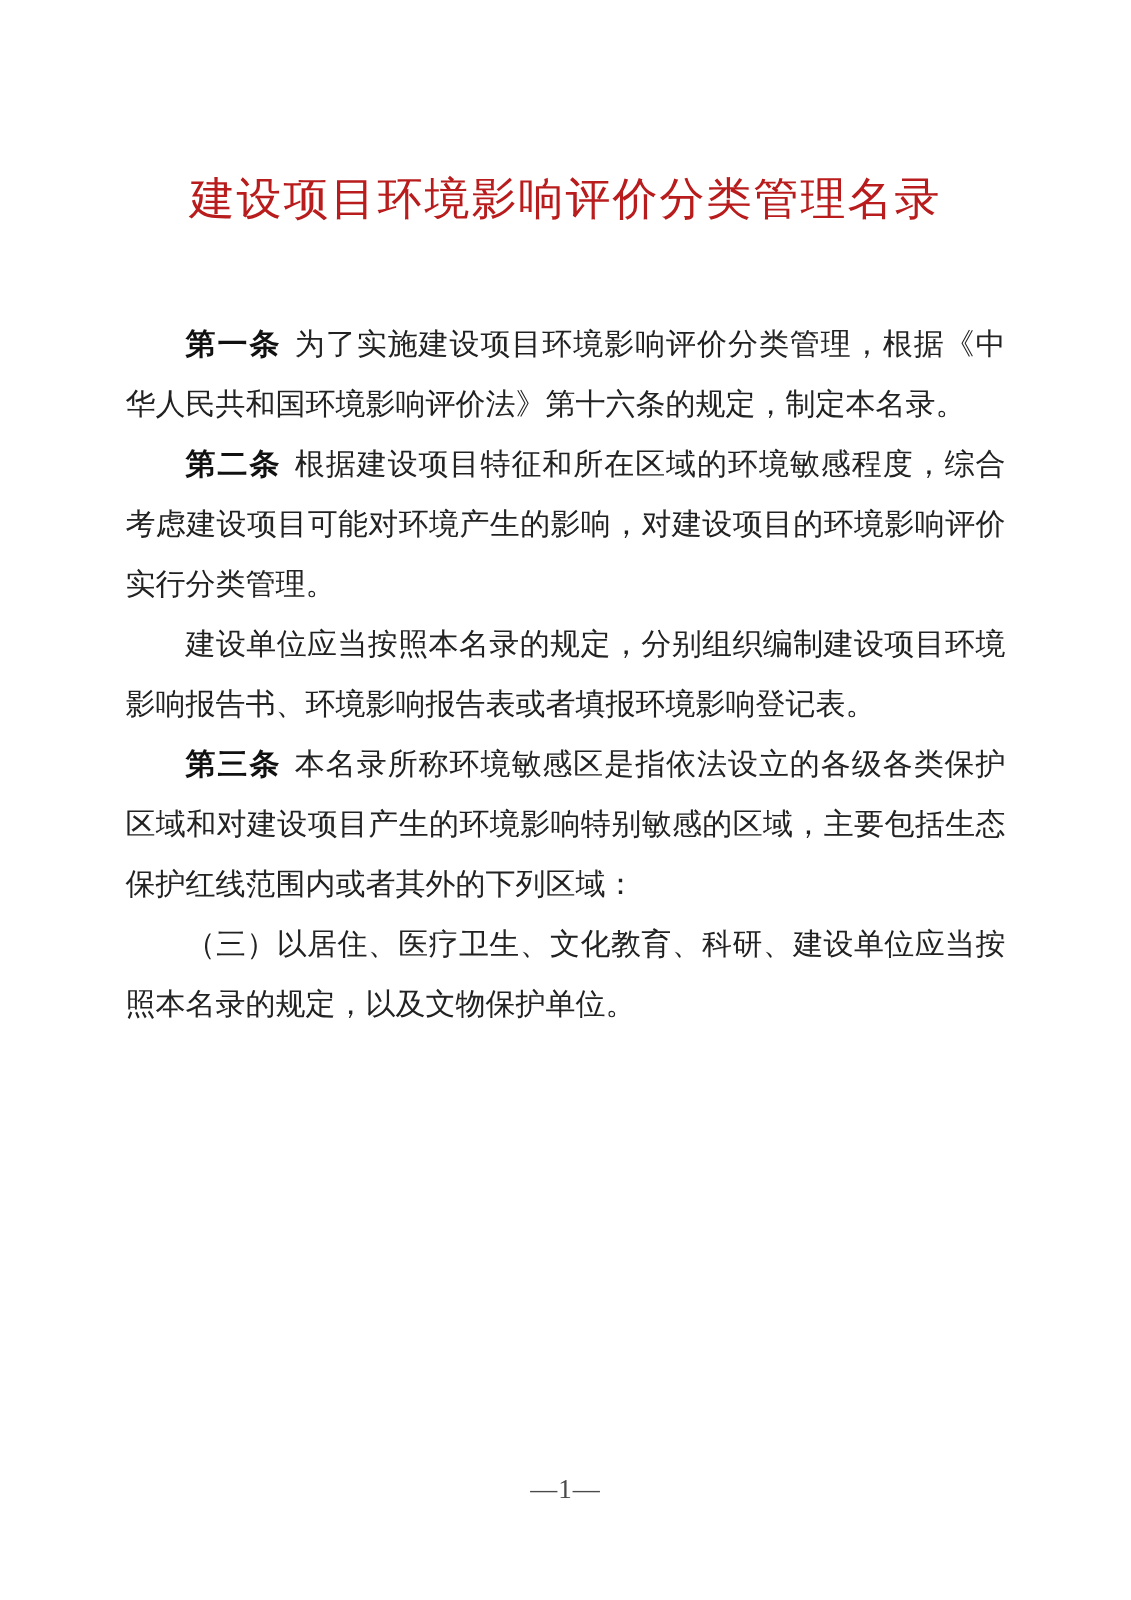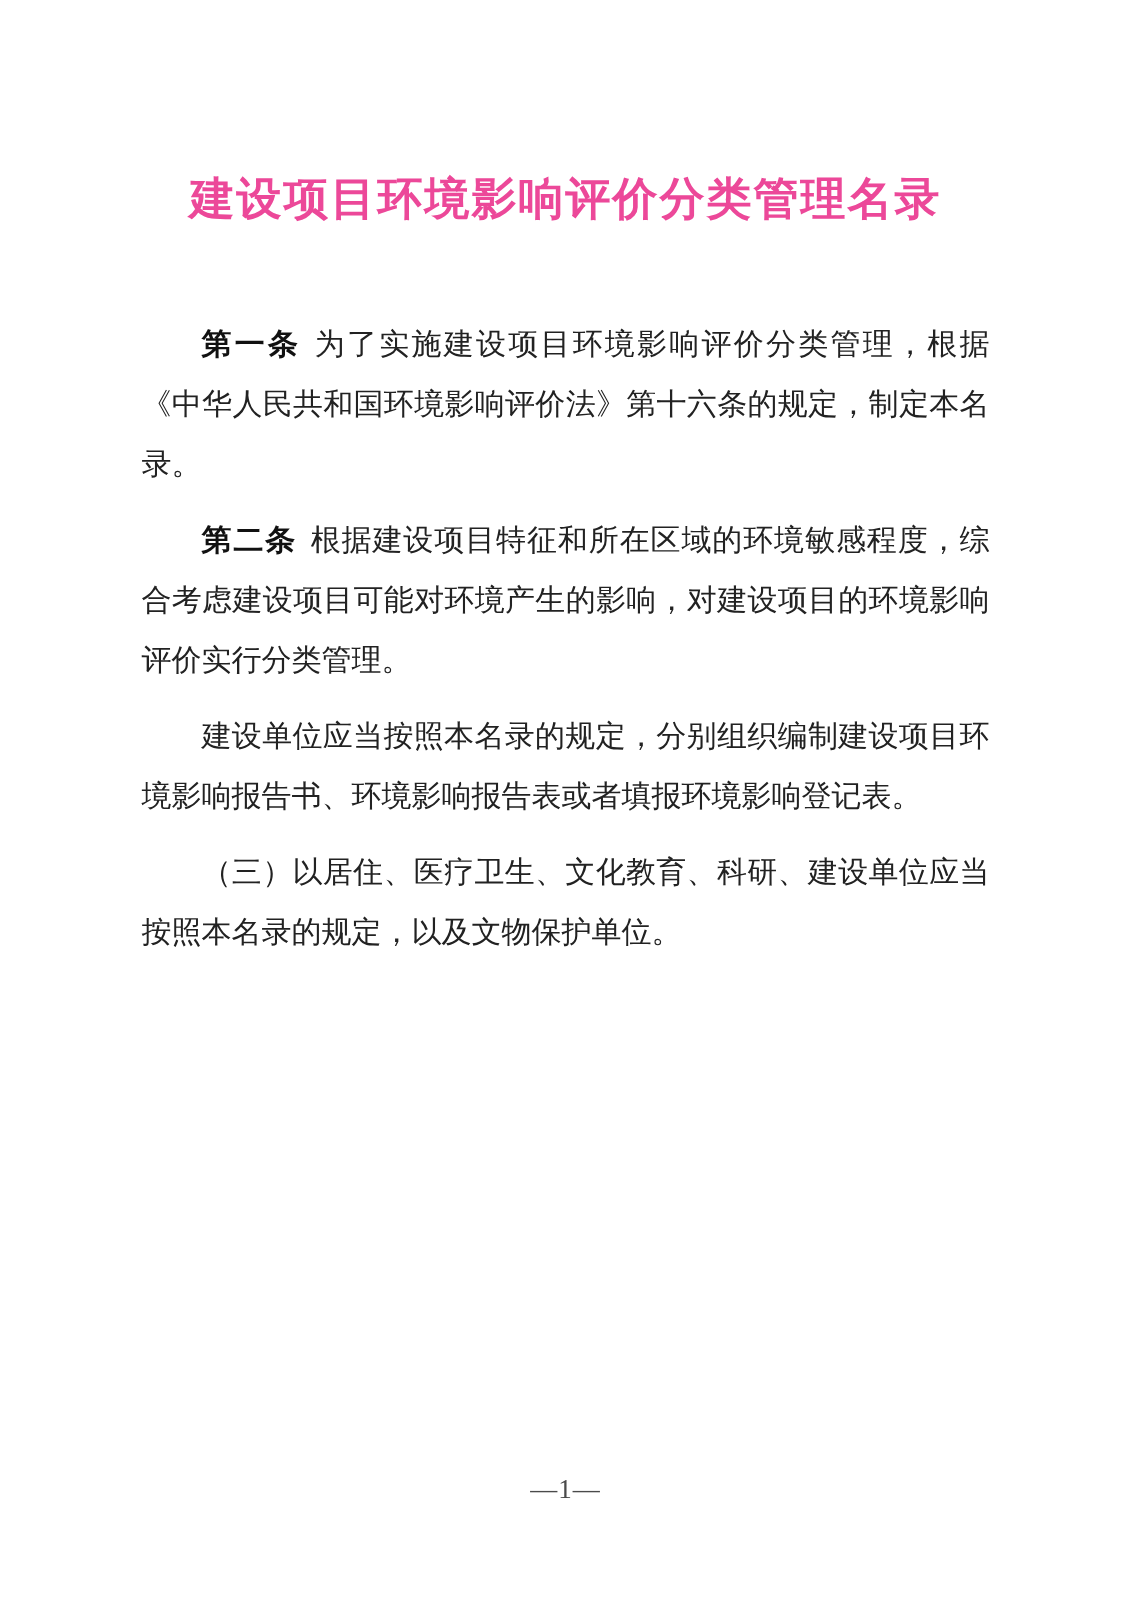--- a/index.html
+++ b/index.html
@@ -16,37 +16,37 @@
     color: #1b1b1b;
     font-family: "Liberation Serif", serif;
     overflow: hidden;
     box-sizing: border-box;
   }
   .doc-title {
     margin: 0;
     padding-top: 172px;
     text-align: center;
     font-size: 45px;
-    font-weight: 700;
+    font-weight: 400;
     letter-spacing: 2px;
     line-height: 1.2;
-    color: #ec4899;
+    color: #b91c1c;
     font-family: "Liberation Serif", serif;
   }
   .doc-body {
     margin: 88px auto 0 auto;
     width: 880px;
     font-size: 30px;
     line-height: 60px;
     text-align: justify;
     text-justify: inter-character;
     color: #222;
   }
   .doc-body p.para {
-    margin: 16px;
+    margin: 0;
     text-indent: 2em;
     word-break: break-all;
   }
   .article-label {
     font-weight: 700;
     color: #111;
     margin-right: 0.45em;
     letter-spacing: 1px;
   }
   .page-footer {
@@ -67,20 +67,21 @@
 
   <h1 class="doc-title">建设项目环境影响评价分类管理名录</h1>
 
   <div class="doc-body">
   <p class="para"><span class="article-label">第一条</span><span>为了实施建设项目环境影响评价分类管理，根据《中华人民共和国环境影响评价法》第十六条的规定，制定本名录。</span></p>
 
   <p class="para"><span class="article-label">第二条</span><span>根据建设项目特征和所在区域的环境敏感程度，综合考虑建设项目可能对环境产生的影响，对建设项目的环境影响评价实行分类管理。</span></p>
 
   <p class="para"><span>建设单位应当按照本名录的规定，分别组织编制建设项目环境影响报告书、环境影响报告表或者填报环境影响登记表。</span></p>
 
+  <p class="para"><span class="article-label">第三条</span><span>本名录所称环境敏感区是指依法设立的各级各类保护区域和对建设项目产生的环境影响特别敏感的区域，主要包括生态保护红线范围内或者其外的下列区域：</span></p>
 
 
 
   <p class="para"><span>（三）以居住、医疗卫生、文化教育、科研、建设单位应当按照本名录的规定，以及文物保护单位。</span></p>
 </div>
 
   <div class="page-footer">—1—</div>
 
 </div>
 

